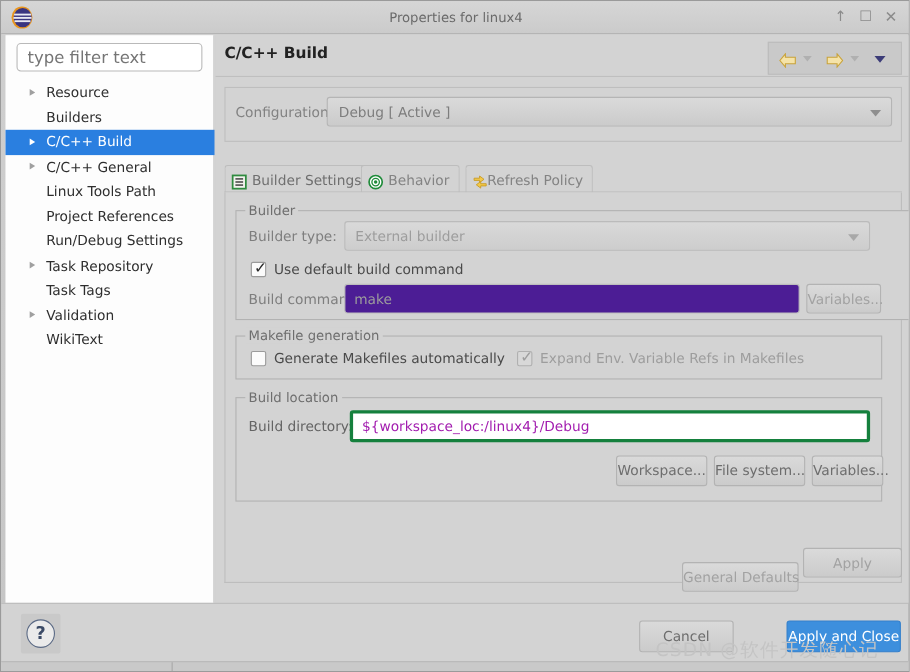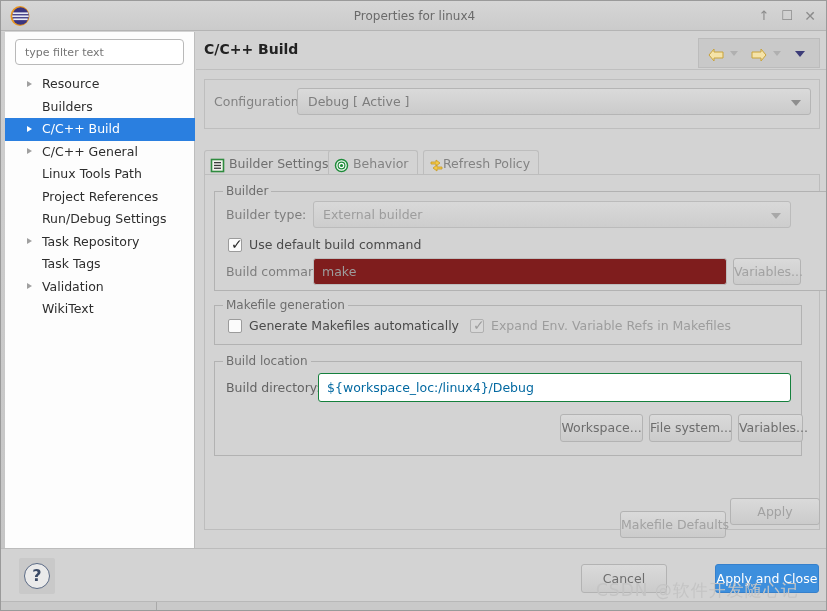--- a/index.html
+++ b/index.html
@@ -56,21 +56,21 @@
     width: 190px; height: 516px;
     background: #fdfdfd;
     border-right: 1px solid #bdbdbd;
   }
   #filter-box {
     position: absolute; left: 10px; top: 7px;
     width: 169px; height: 26px;
     background: #ffffff;
     border: 1px solid #b9b9b9;
     border-radius: 4px;
-    font-size: 11px;
+    font-size: 15px;
     color: #8d8d8d;
     padding: 0 9px;
     font-family: "DejaVu Sans", "Liberation Sans", sans-serif;
     outline: none;
   }
   #tree {
     position: absolute; left: 0; top: 41px;
     width: 190px; height: 470px;
   }
   .tree-item {
@@ -254,33 +254,33 @@
   .combo-disabled .caret {
     position: absolute; right: 9px; top: 11px;
     width: 0; height: 0;
     border-left: 5px solid transparent;
     border-right: 5px solid transparent;
     border-top: 6px solid #a8a8a8;
   }
 
   .text-input {
     position: absolute;
-    background: #7f1d1d;
+    background: #4c1d95;
     border: 1px solid #bdbdbd;
     border-radius: 3px;
     font-size: 12.5px;
     color: #9d9d9d;
     padding: 0 8px;
     font-family: "DejaVu Sans", "Liberation Sans", sans-serif;
     outline: none;
   }
   .text-input.active {
     background: #ffffff;
-    border: 1px solid #15803d;
-    color: #0369a1;
+    border: 3px solid #15803d;
+    color: #a21caf;
   }
 
   .checkbox-row { position: absolute; font-size: 12.5px; }
   .cb-box {
     position: absolute; left: 0; top: 1px;
     width: 14px; height: 14px;
     background: #fbfbfb;
     border: 1px solid #9b9b9b;
     border-radius: 2px;
   }
@@ -514,21 +514,21 @@
 
         <div class="field-label enabled" style="left:11px; top:18px;">Build directory:</div>
         <input class="text-input active" style="left: 103px; top: 11px; width: 473px; height: 29px;" type="text" value="${workspace_loc:/linux4}/Debug">
 
         <div class="btn" style="left:345px; top:52px; width:83px; height:28px; line-height:26px;">Workspace...</div>
         <div class="btn" style="left:434px; top:52px; width:83px; height:28px; line-height:26px;">File system...</div>
         <div class="btn" style="left:523px; top:52px; width:65px; height:28px; line-height:26px;">Variables...</div>
       </div>
     </div>
 
-    <div class="btn disabled" style="left:424px; top:479px; width:106px; height:27px; line-height:25px;">Makefile Defaults</div>
+    <div class="btn disabled" style="left:424px; top:479px; width:106px; height:27px; line-height:25px;">General Defaults</div>
     <div class="btn disabled" style="left:534px; top:466px; width:90px; height:27px; line-height:25px;">Apply</div>
   </div>
 
   <div id="btm-sep"></div>
 
   <div id="help-btn">
     <div id="help-circle">?</div>
   </div>
 
   <div class="btn" style="left:580px; top:563px; width:86px; height:29px; line-height:27px;">Cancel</div>

